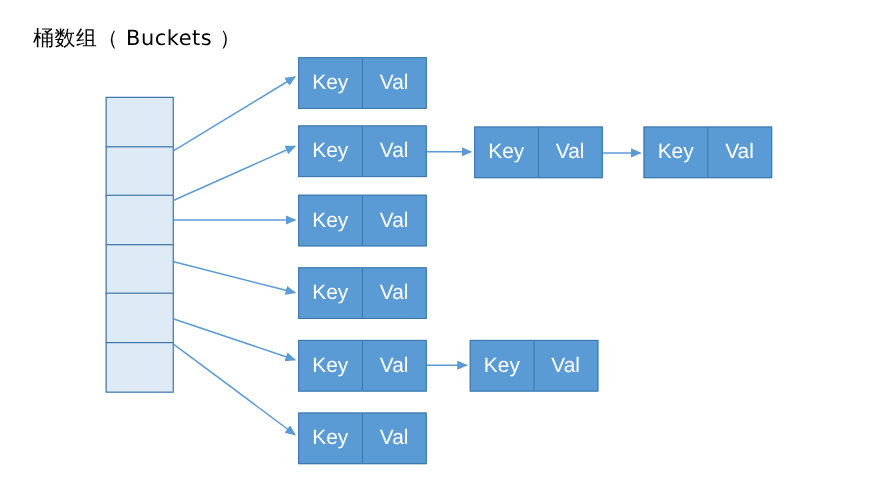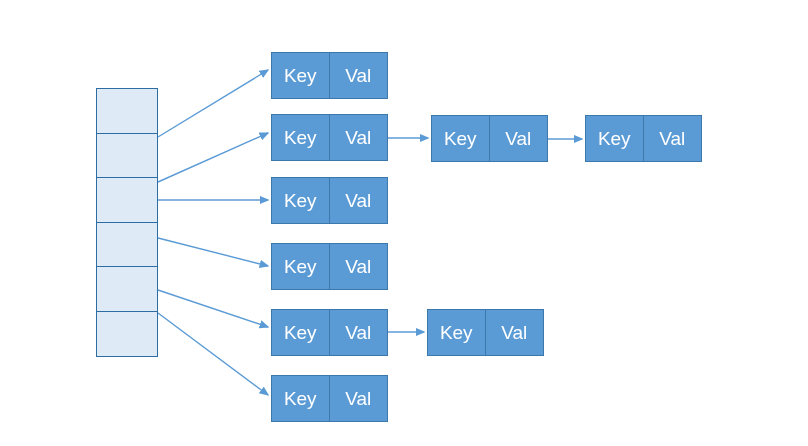--- a/index.html
+++ b/index.html
@@ -75,20 +75,21 @@
     width: 808px;
     height: 446px;
     pointer-events: none;
   }
 </style>
 </head>
 <body>
 
 <div id="canvas">
 
+  <div id="diagram-title">桶数组（ Buckets ）</div>
 
   <svg id="links" viewBox="0 0 808 446" width="808" height="446" xmlns="http://www.w3.org/2000/svg">
     <defs>
       <marker id="arrowhead" markerWidth="7" markerHeight="7" refX="6" refY="3" orient="auto">
         <path d="M0,0 L7,3 L0,6 Z" fill="#5B9BD5"></path>
       </marker>
     </defs>
     <g id="bucket-link-group">
         <line x1="158" y1="137" x2="268" y2="70" stroke="#5B9BD5" stroke-width="1.4" marker-end="url(#arrowhead)"></line>
         <line x1="158" y1="182" x2="268" y2="133" stroke="#5B9BD5" stroke-width="1.4" marker-end="url(#arrowhead)"></line>

